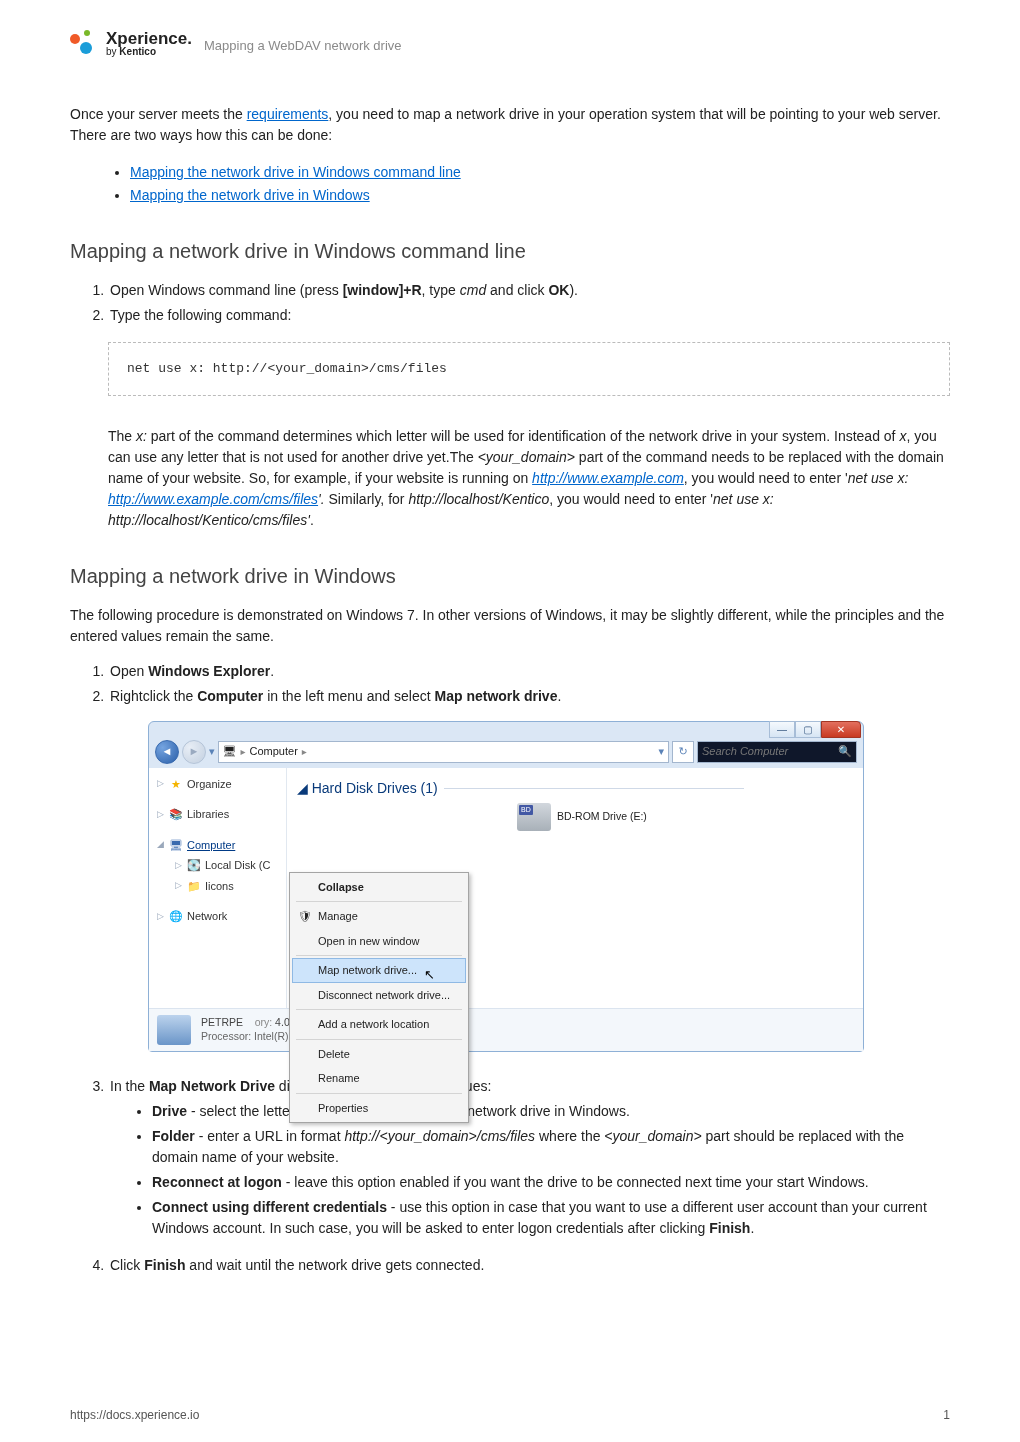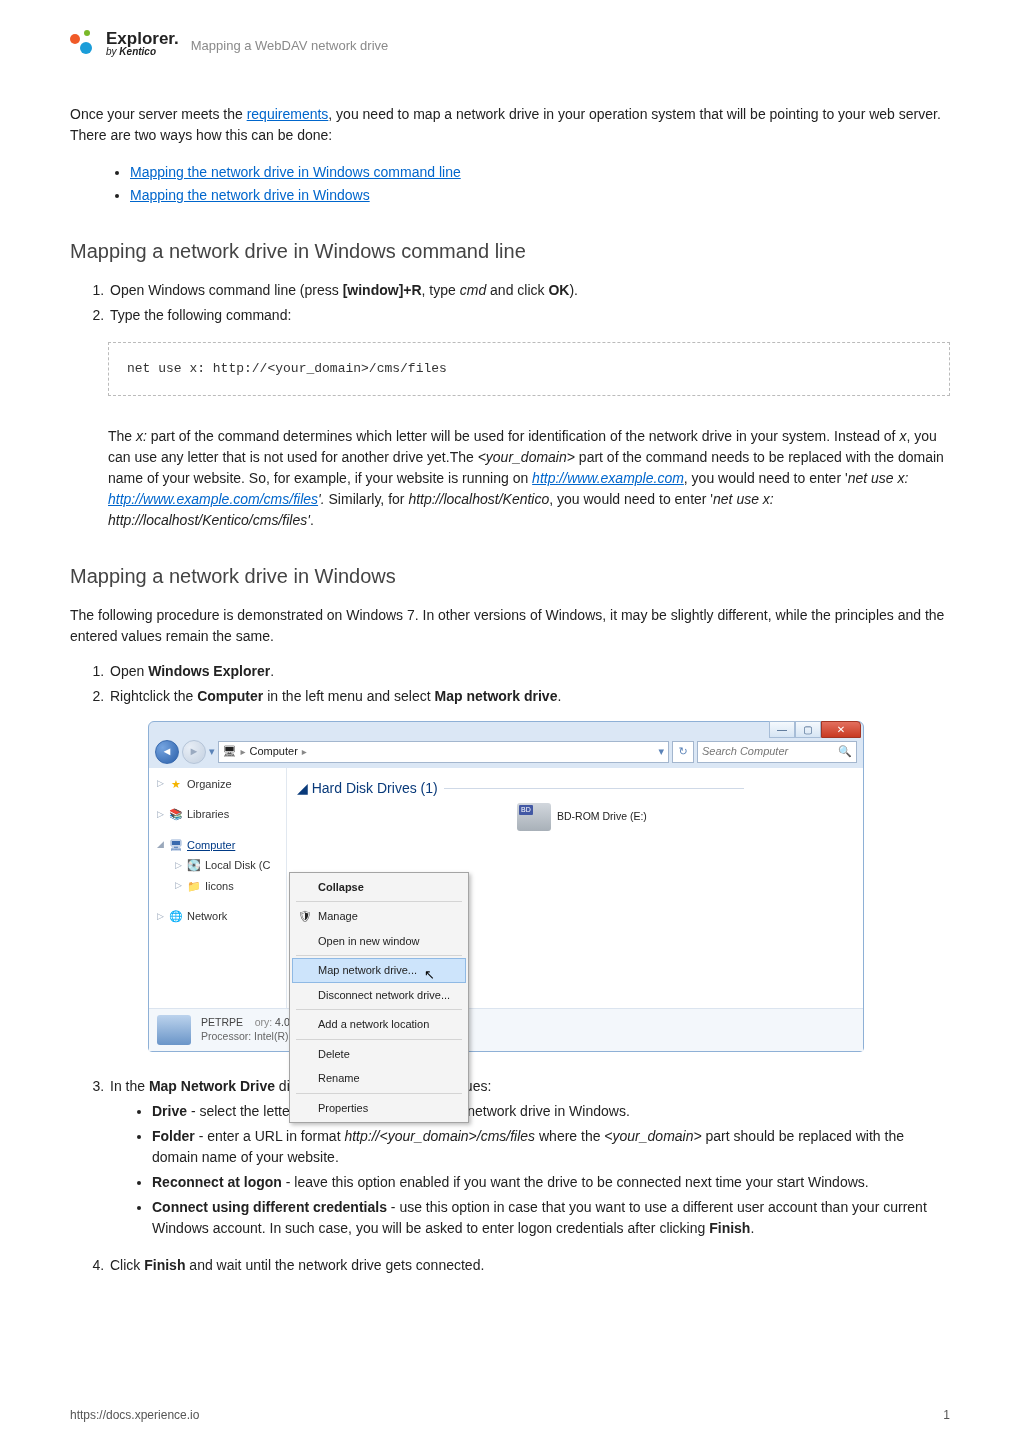--- a/index.html
+++ b/index.html
@@ -16,21 +16,21 @@
   
   .header { display: flex; align-items: center; gap: 10px; margin-bottom: 44px; }
   .logo-box { display: flex; align-items: flex-start; gap: 6px; }
   .logo-dots { position: relative; width: 30px; height: 30px; }
   .dot { position: absolute; border-radius: 50%; }
   .dot.orange { width: 10px; height: 10px; background: #f05a28; top: 4px; left: 0; }
   .dot.green { width: 6px; height: 6px; background: #7ab929; top: 0; left: 14px; }
   .dot.blue { width: 12px; height: 12px; background: #1a9dd9; top: 12px; left: 10px; }
   .brand-text { line-height: 1; }
   .brand-main { font-weight: 700; font-size: 17px; color: #222; }
-  .brand-tag { font-size: 10px; color: #222; font-weight: 500; font-style: italic; }
+  .brand-tag { font-size: 10px; color: #222; font-weight: 500; }
   .brand-tag b { font-weight: 700; }
   .crumb { color: #8a8a8a; font-size: 13px; margin-left: 2px; margin-top: 2px; }
   
   .intro { margin-bottom: 16px; }
   a.link { color: #0066cc; text-decoration: underline; }
   ul.bullets { list-style: disc; margin: 0 0 30px 60px; }
   ul.bullets li { margin-bottom: 2px; }
   h2.section { font-size: 20px; font-weight: 400; color: #444; margin: 10px 0 14px 0; }
   ol.steps { list-style: decimal; margin-left: 38px; margin-bottom: 16px; }
   ol.steps > li { margin-bottom: 4px; padding-left: 2px; }
@@ -78,21 +78,21 @@
     background: radial-gradient(circle at 30% 30%, #75a4e0, #2a5fa9);
     display:inline-flex; align-items:center; justify-content:center; color:#fff;
     border:1px solid #3a6baf;
   }
   .nav-btn.disabled { background: radial-gradient(circle at 30% 30%, #e8eef6, #c3d0e0); color:#9aaac0; border-color:#b4c4d8;}
   .addr-box {
     flex:1; height:22px; background:#fff; border:1px solid #a3b6ce; display:flex; align-items:center; padding:0 4px; gap:4px;
   }
   .addr-sep { color:#888; font-size:10px;}
   .search-box {
-    width:160px; height:22px; background:#ffffff; border:1px solid #a3b6ce; display:flex; align-items:center; padding:0 4px; color:#777; font-style:italic; gap:4px;
+    width:160px; height:22px; background:#0f172a; border:1px solid #a3b6ce; display:flex; align-items:center; padding:0 4px; color:#777; font-style:italic; gap:4px;
   }
   .search-box .mag { font-style: normal; color:#5a82b7; margin-left:auto; }
   .refresh-box {
     width:22px; height:22px; background:#fff; border:1px solid #a3b6ce; display:flex; align-items:center; justify-content:center; color:#5a82b7;
   }
   .toolbar {
     background: linear-gradient(#f5faff, #e3edf8);
     border-top:1px solid #c6d4e5; border-bottom:1px solid #c6d4e5;
     display:flex; align-items:center; gap:2px; padding:2px 6px; height:28px;
   }
@@ -162,21 +162,21 @@
 <body>
 
 <div class="header">
   <div class="logo-box">
     <div class="logo-dots">
       <span class="dot orange"></span>
       <span class="dot green"></span>
       <span class="dot blue"></span>
     </div>
     <div class="brand-text">
-      <div class="brand-main">Explorer.</div>
+      <div class="brand-main">Xperience.</div>
       <div class="brand-tag">
         <span>by </span><b>Kentico</b>
       </div>
     </div>
   </div>
   <div class="crumb">Mapping a WebDAV network drive</div>
 </div>
 
 <p class="intro">
   <span>Once your server meets the </span><a class="link" href="#">requirements</a><span>, you need to map a network drive in your operation system that will be pointing to your web server. There are two ways how this can be done:</span>

